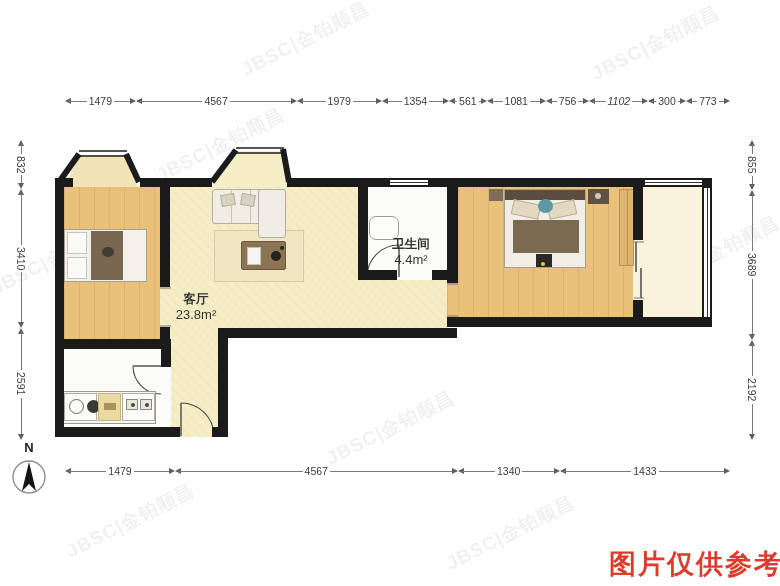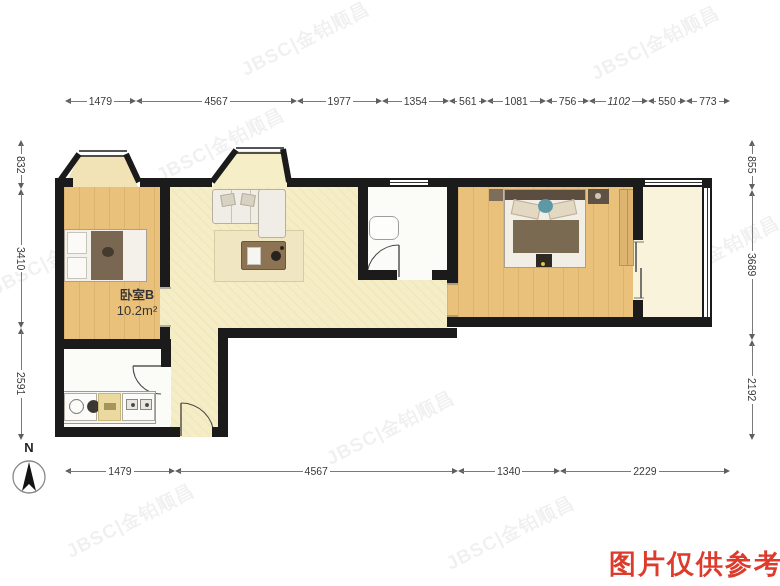--- a/index.html
+++ b/index.html
@@ -198,37 +198,41 @@
     <div style="position:absolute;left:59px;top:1px;width:33px;height:28px;background:#fbfbf9;border:1px solid #b0aca2">
       <div style="position:absolute;left:3px;top:5px;width:12px;height:11px;background:#e8e6e0;border:1px solid #8b877d">
         <div style="position:absolute;left:4px;top:3px;width:4px;height:4px;background:#4a463f;border-radius:50%"></div>
       </div>
       <div style="position:absolute;left:17px;top:5px;width:12px;height:11px;background:#e8e6e0;border:1px solid #8b877d">
         <div style="position:absolute;left:4px;top:3px;width:4px;height:4px;background:#4a463f;border-radius:50%"></div>
       </div>
     </div>
   </div>
 
-  <div class="rlabel" style="left:92px;top:287px;width:90px">
-    <div>卧室B</div>
-    <div class="area">10.2m²</div>
+  <div class="rlabel" style="left:151px;top:291px;width:90px">
+    <div>客厅</div>
+    <div class="area">23.8m²</div>
+  </div>
+  <div class="rlabel" style="left:369px;top:236px;width:84px">
+    <div>卫生间</div>
+    <div class="area">4.4m²</div>
   </div>
 
   <div class="dimrow h" style="left:65px;top:94px;width:665px">
     <div class="dseg h" style="flex-grow: 1479;">
         <i class="dline"></i>
         <span class="dlabel">1479</span>
       </div>
     <div class="dseg h" style="flex-grow: 4567;">
         <i class="dline"></i>
         <span class="dlabel">4567</span>
       </div>
     <div class="dseg h" style="flex-grow: 1983;">
         <i class="dline"></i>
-        <span class="dlabel">1977</span>
+        <span class="dlabel">1979</span>
       </div>
     <div class="dseg h" style="flex-grow: 1354;">
         <i class="dline"></i>
         <span class="dlabel">1354</span>
       </div>
     <div class="dseg h" style="flex-grow: 561;">
         <i class="dline"></i>
         <span class="dlabel">561</span>
       </div>
     <div class="dseg h" style="flex-grow: 1081;">
@@ -238,21 +242,21 @@
     <div class="dseg h" style="flex-grow: 756;">
         <i class="dline"></i>
         <span class="dlabel">756</span>
       </div>
     <div class="dseg h" style="flex-grow: 1102; font-style: italic;">
         <i class="dline"></i>
         <span class="dlabel">1102</span>
       </div>
     <div class="dseg h" style="flex-grow: 550;">
         <i class="dline"></i>
-        <span class="dlabel">550</span>
+        <span class="dlabel">300</span>
       </div>
     <div class="dseg h" style="flex-grow: 773;">
         <i class="dline"></i>
         <span class="dlabel">773</span>
       </div>
   </div>
 
   <div class="dimrow h" style="left:65px;top:464px;width:665px">
     <div class="dseg h" style="flex-grow: 1479;">
         <i class="dline"></i>
@@ -261,21 +265,21 @@
     <div class="dseg h" style="flex-grow: 4567;">
         <i class="dline"></i>
         <span class="dlabel">4567</span>
       </div>
     <div class="dseg h" style="flex-grow: 1340;">
         <i class="dline"></i>
         <span class="dlabel">1340</span>
       </div>
     <div class="dseg h" style="flex-grow: 2556;">
         <i class="dline"></i>
-        <span class="dlabel">2229</span>
+        <span class="dlabel">1433</span>
       </div>
   </div>
 
   <div class="dimrow v" style="left:14px;top:140px;height:300px">
     <div class="dseg v" style="flex-grow: 832;">
         <i class="dline"></i>
         <span class="dlabel">832</span>
       </div>
     <div class="dseg v" style="flex-grow: 3410;">
         <i class="dline"></i>

